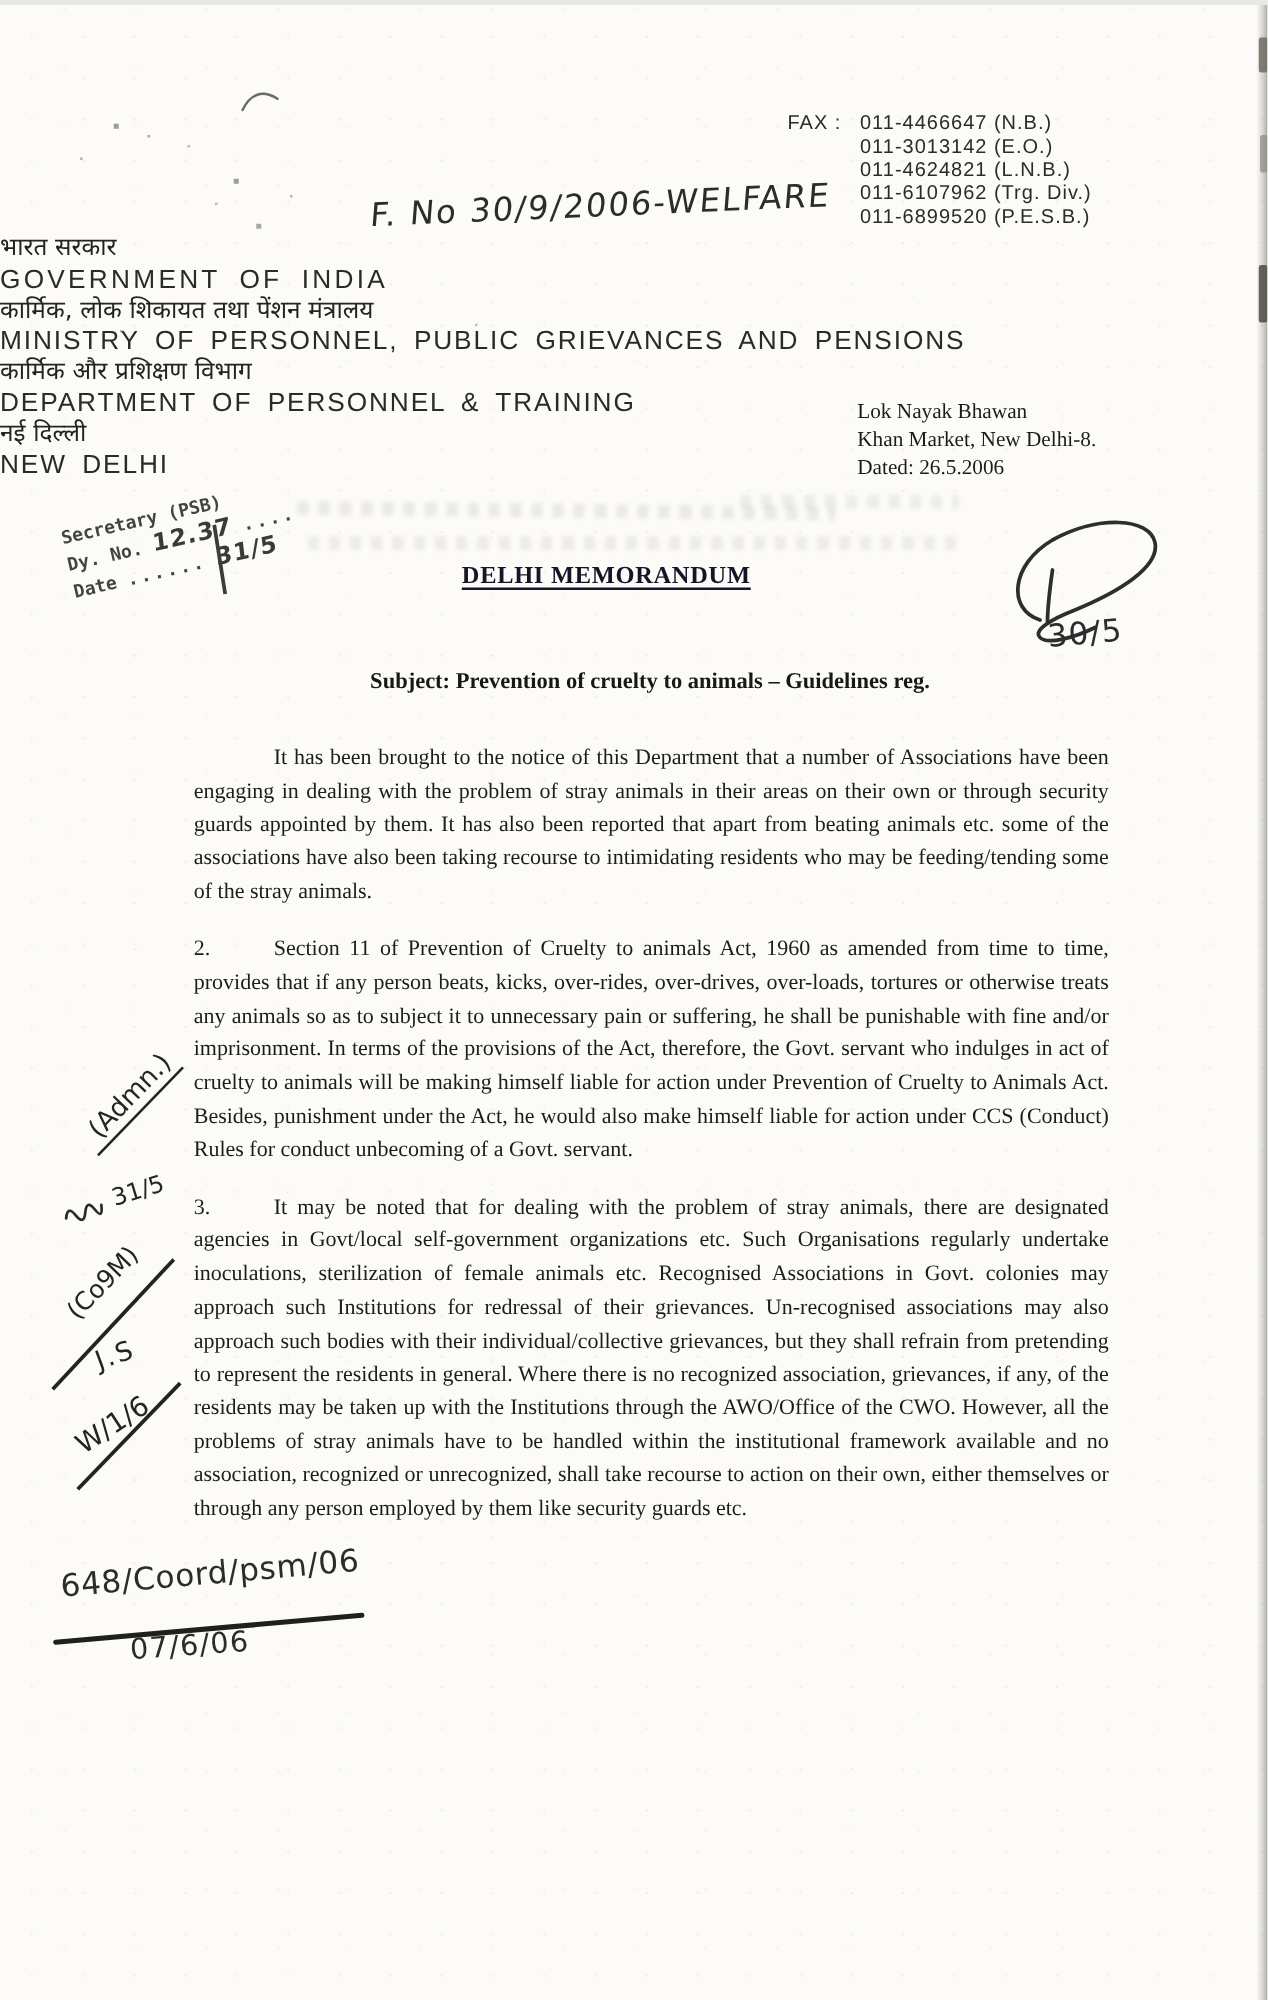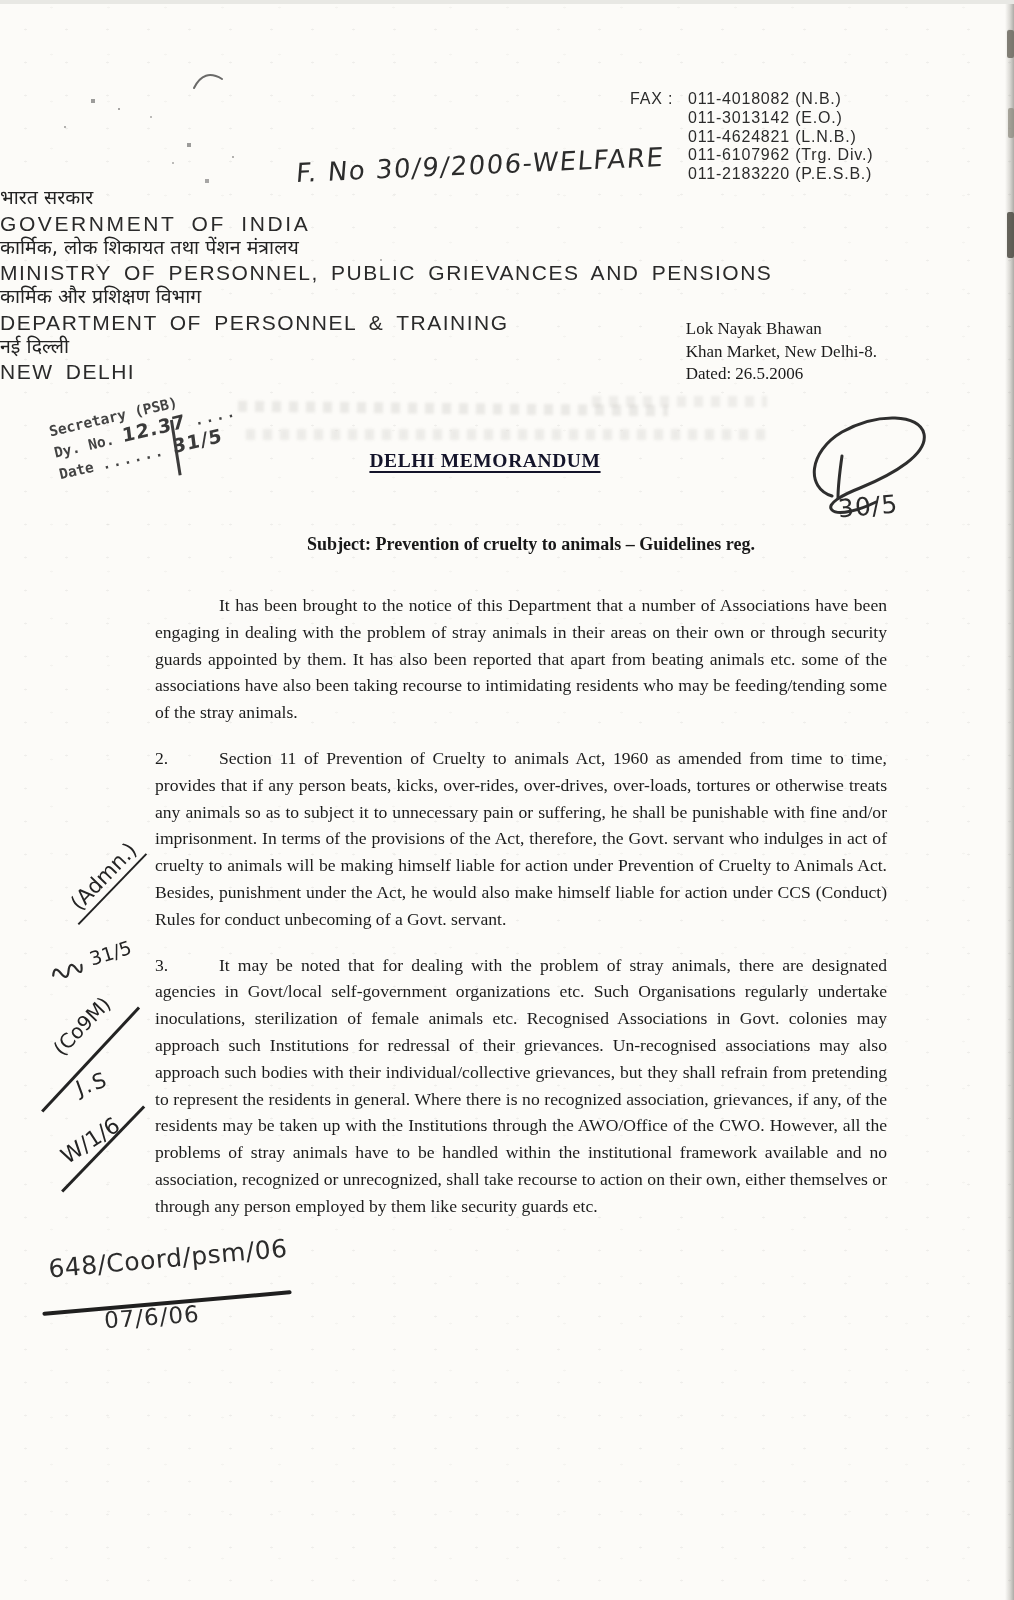--- a/index.html
+++ b/index.html
@@ -64,21 +64,21 @@
   .stamp-dots{letter-spacing:2px;}
   .stamp-stroke{position:absolute;left:118px;top:26px;width:2.5px;height:56px;background:#2e2e2e;transform:rotate(4deg);}
 
   .memo-title{position:absolute;left:155px;width:660px;top:446px;text-align:center;
     font-weight:bold;font-size:19.5px;letter-spacing:.6px;color:#14142a;
     text-decoration:underline;text-underline-offset:4px;text-decoration-thickness:2px;}
 
   .signature{position:absolute;left:798px;top:400px;width:160px;height:135px;}
   .sig-date{position:absolute;left:40px;top:88px;font-size:25px;transform:rotate(-5deg);letter-spacing:1px;}
 
-  .subject{position:absolute;left:161px;width:740px;top:530px;text-align:center;
+  .subject{position:absolute;left:150px;width:740px;top:530px;text-align:center;
     font-weight:bold;font-size:18px;color:#181818;}
 
   
   .bodycopy{position:absolute;left:155px;top:588px;width:732px;
     font-size:17.6px;line-height:26.8px;text-align:justify;color:#1c1c1c;}
   .para{position:relative;margin:0 0 19px 0;}
   .pnum{position:absolute;left:0;top:0;}
   .ptext{text-indent:64px;margin:0;}
 
   
@@ -114,37 +114,37 @@
   <svg class="pen-curve" width="34" height="20" viewBox="0 0 34 20">
     <path d="M2,16 Q12,-4 30,7" fill="none" stroke="#3a3a3a" stroke-width="2" stroke-linecap="round" opacity=".75"></path>
   </svg>
   <div class="smudge s1"></div>
   <div class="smudge s2"></div>
   <div class="smudge s3"></div>
 
   <div class="fax">
     <div class="fax-row">
       <span class="fax-label">FAX :</span>
-      <span>011-4018082 (N.B.)</span>
+      <span>011-4466647 (N.B.)</span>
     </div>
     <div class="fax-row">
       <span class="fax-label"></span>
       <span>011-3013142 (E.O.)</span>
     </div>
     <div class="fax-row">
       <span class="fax-label"></span>
       <span>011-4624821 (L.N.B.)</span>
     </div>
     <div class="fax-row">
       <span class="fax-label"></span>
       <span>011-6107962 (Trg. Div.)</span>
     </div>
     <div class="fax-row">
       <span class="fax-label"></span>
-      <span>011-2183220 (P.E.S.B.)</span>
+      <span>011-6899520 (P.E.S.B.)</span>
     </div>
   </div>
 
   <div class="hand file-number">F. No 30/9/2006-WELFARE</div>
 
   <div class="letterhead">
     <div class="h-hi">भारत सरकार</div>
     <div class="h-en wide">GOVERNMENT OF INDIA</div>
     <div class="h-hi">कार्मिक, लोक शिकायत तथा पेंशन मंत्रालय</div>
     <div class="h-en">MINISTRY OF PERSONNEL, PUBLIC GRIEVANCES AND PENSIONS</div>

